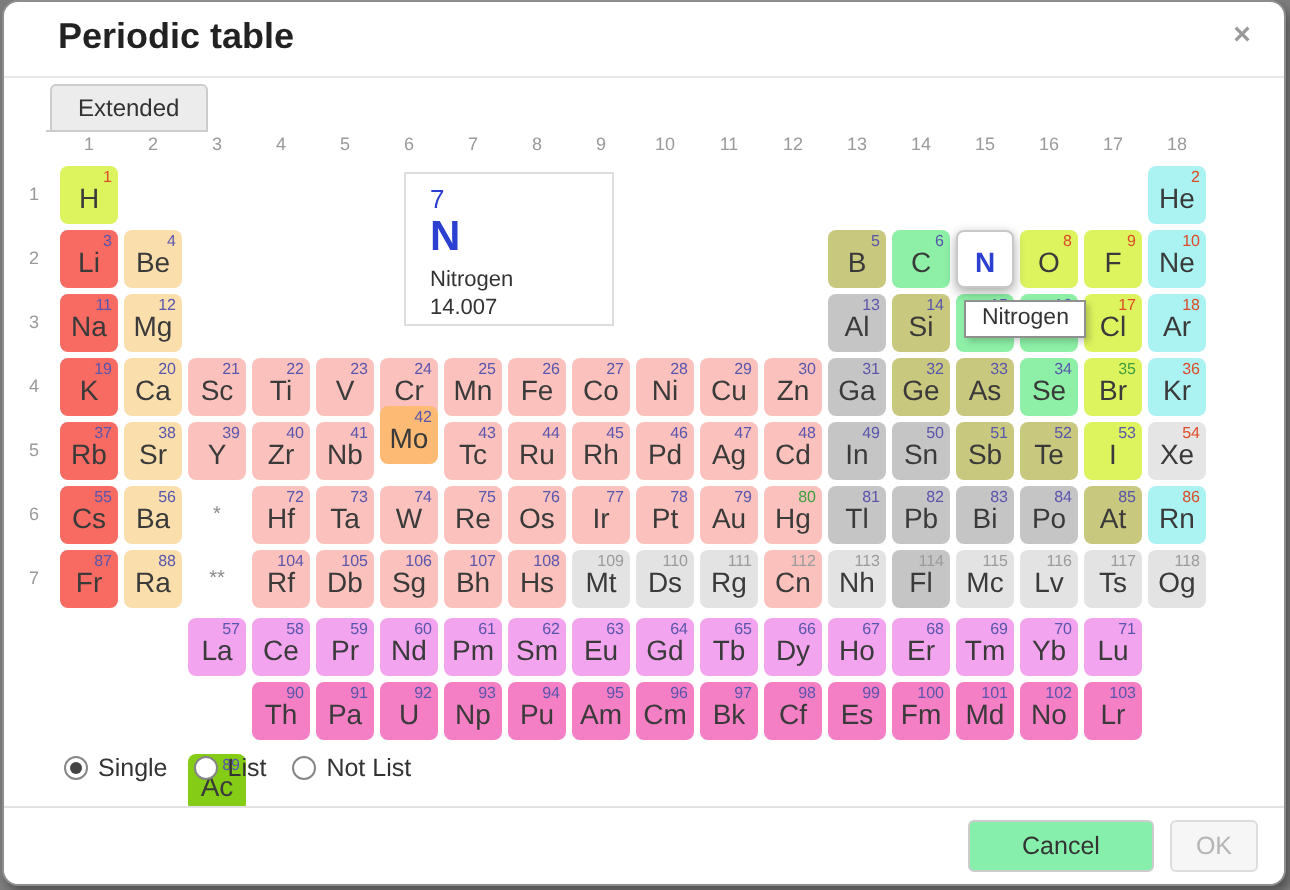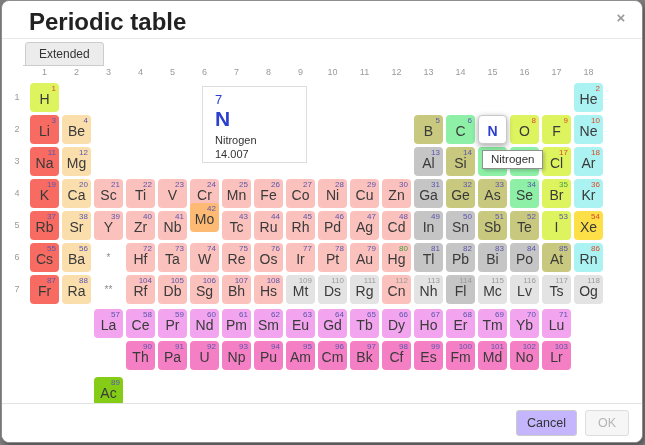--- a/index.html
+++ b/index.html
@@ -1,20 +1,20 @@
 <!DOCTYPE html>
 <html><head>
 <meta charset="utf-8">
 <style>
   html,body{margin:0;padding:0;width:645px;height:445px;background:#7d7d7d;
     font-family:"Liberation Sans",sans-serif;-webkit-font-smoothing:antialiased;overflow:hidden;}
   .dialog{position:absolute;left:1px;top:0;width:640px;height:441px;background:#fff;
     border:1px solid #8e8e8e;border-radius:8px;box-shadow:2px 3px 5px rgba(0,0,0,.35);}
   .dlg-header{position:absolute;left:0;top:0;right:0;height:37px;border-bottom:1px solid #e8e8e8;}
-  .dlg-title{position:absolute;left:27px;top:7px;font-size:24px;font-weight:bold;color:#222;}
+  .dlg-title{position:absolute;left:27px;top:7px;font-size:18px;font-weight:bold;color:#222;}
   .close-btn{position:absolute;right:13px;top:9px;width:16px;height:16px;border:none;background:none;
     color:#9a9a9a;font-size:15px;line-height:16px;text-align:center;cursor:pointer;padding:0;font-weight:bold;}
   .tabs{position:absolute;left:21px;top:41px;display:flex;border-bottom:1px solid #ccc;}
   .tab{padding:4px 13px 4px;font-size:12px;color:#333;border:1px solid #ccc;border-radius:3px 3px 0 0;
     margin-bottom:-1px;cursor:pointer;}
   .tab.active{background:#fff;border-bottom-color:#fff;}
   .tab.inactive{background:#ececec;margin-left:2px;}
   .grid{position:absolute;left:0;top:0;}
   .colhead,.rowhead{position:absolute;font-size:9px;color:#9a9a9a;text-align:center;}
   .cell{position:absolute;width:29px;height:29px;border-radius:4px;box-sizing:border-box;
@@ -34,21 +34,21 @@
     padding:2px 8px 3px;font-size:11.5px;color:#333;z-index:6;box-shadow:2px 2px 3px rgba(0,0,0,.18);}
   .radios{position:absolute;left:30px;top:376px;display:flex;align-items:center;gap:13px;font-size:12.5px;color:#333;}
   .radio-opt{display:flex;align-items:center;gap:5px;cursor:pointer;}
   .radio-circ{width:12px;height:12px;border:1px solid #858585;border-radius:50%;box-sizing:border-box;
     background:#fff;display:inline-flex;align-items:center;justify-content:center;}
   .radio-circ.on::after{content:"";width:6px;height:6px;border-radius:50%;background:#444;}
   .dlg-footer{position:absolute;left:0;right:0;bottom:0;height:39px;border-top:1px solid #e2e2e2;
     display:flex;align-items:center;justify-content:flex-end;padding-right:13px;gap:8px;box-sizing:border-box;
     border-radius:0 0 8px 8px;background:#fff;}
   .btn{font-family:"Liberation Sans",sans-serif;font-size:12.5px;border-radius:3px;cursor:pointer;}
-  .btn-cancel{padding:5px 10px;background:#c4b5fd;border:1px solid #ccc;color:#333;}
+  .btn-cancel{padding:5px 26px;background:#86efac;border:1px solid #ccc;color:#333;}
   .btn-ok{padding:5px 12px;background:#f6f6f6;border:1px solid #ddd;color:#b5b5b5;}
 </style>
 </head>
 <body>
 
 <div class="dialog">
   <div class="dlg-header">
     <div class="dlg-title">Periodic table</div>
     <button class="close-btn"><span>×</span></button>
   </div>
@@ -289,21 +289,21 @@
         <span class="sym">Sb</span>
       </div>
       <div class="cell" style="left: 508px; top: 210px; background: rgb(200, 200, 126);">
         <span class="num" style="color: rgb(90, 85, 173);">52</span>
         <span class="sym">Te</span>
       </div>
       <div class="cell" style="left: 540px; top: 210px; background: rgb(221, 244, 95);">
         <span class="num" style="color: rgb(90, 85, 173);">53</span>
         <span class="sym">I</span>
       </div>
-      <div class="cell" style="left: 572px; top: 210px; background: #fde047;">
+      <div class="cell" style="left: 572px; top: 210px; background: #e5e5e5;">
         <span class="num" style="color: rgb(221, 75, 40);">54</span>
         <span class="sym">Xe</span>
       </div>
       <div class="cell" style="left: 28px; top: 242px; background: rgb(247, 107, 98);">
         <span class="num" style="color: rgb(90, 85, 173);">55</span>
         <span class="sym">Cs</span>
       </div>
       <div class="cell" style="left: 60px; top: 242px; background: rgb(250, 223, 173);">
         <span class="num" style="color: rgb(90, 85, 173);">56</span>
         <span class="sym">Ba</span>
@@ -560,18 +560,32 @@
 
   <div class="preview">
     <div class="pnum">7</div>
     <div class="psym">N</div>
     <div class="pname">Nitrogen</div>
     <div class="pmass">14.007</div>
   </div>
 
   <div class="tooltip">Nitrogen</div>
 
+  <div class="radios" id="radios">
+      <span class="radio-opt">
+        <span class="radio-circ on"></span>
+        <span>Single</span>
+      </span>
+      <span class="radio-opt">
+        <span class="radio-circ"></span>
+        <span>List</span>
+      </span>
+      <span class="radio-opt">
+        <span class="radio-circ"></span>
+        <span>Not List</span>
+      </span>
+    </div>
 
   <div class="dlg-footer">
     <button class="btn btn-cancel">Cancel</button>
     <button class="btn btn-ok">OK</button>
   </div>
 </div>
 
 </body></html>

